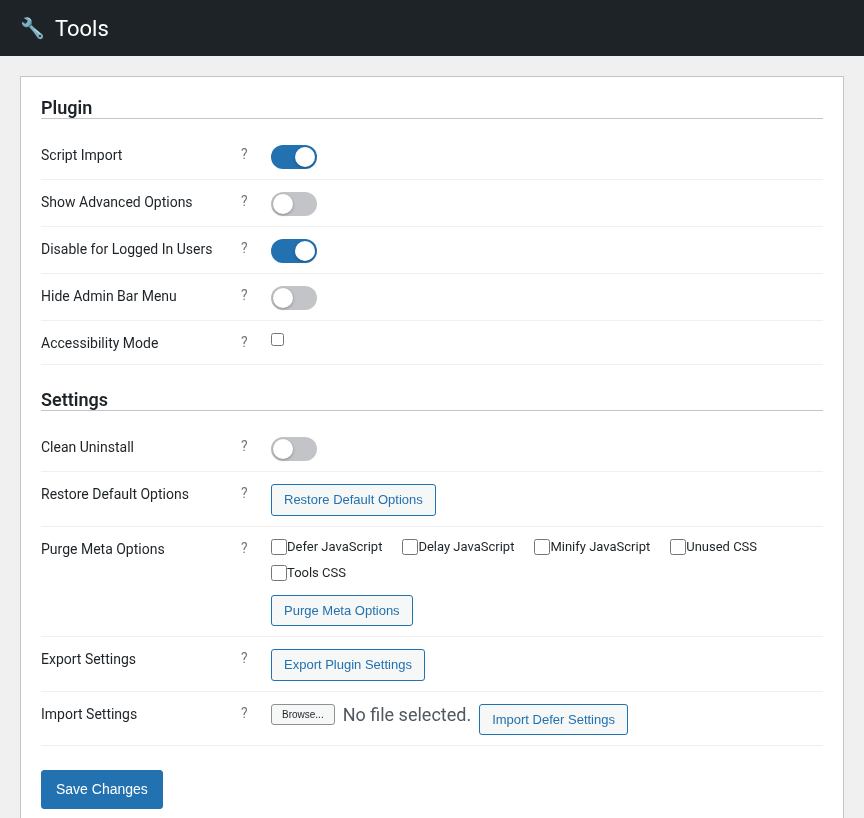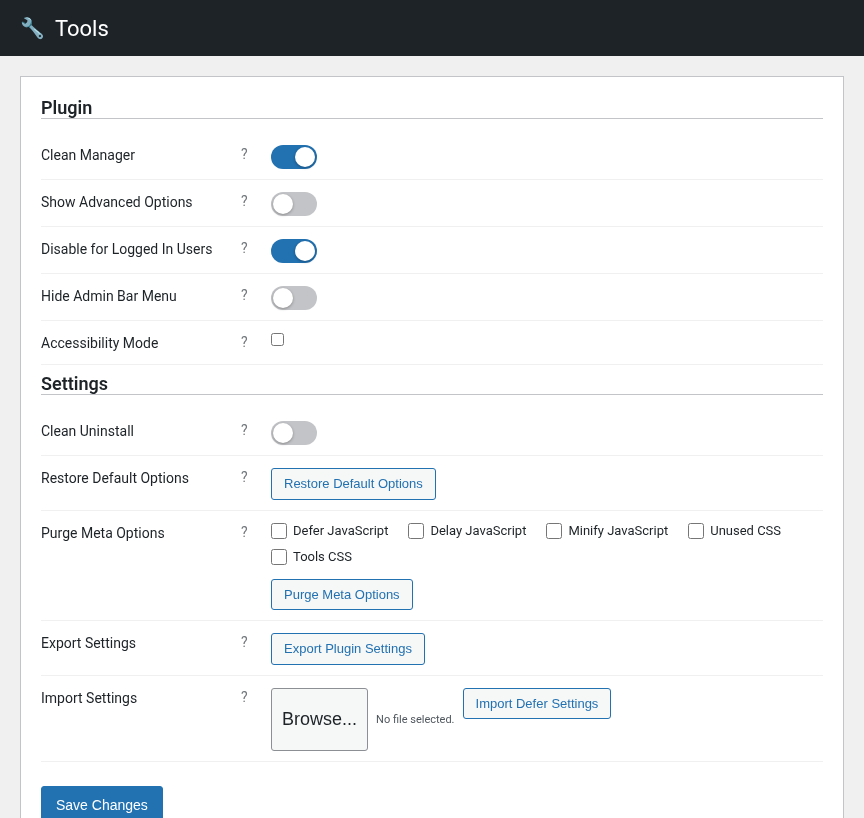--- a/index.html
+++ b/index.html
@@ -89,21 +89,21 @@
       transition: left 0.2s;
       box-shadow: 0 1px 3px rgba(0,0,0,0.3);
     }
     .toggle.on .toggle-knob { left: 24px; }
     .toggle.off .toggle-knob { left: 2px; }
 
     
     .checkbox-wrap {
       display: flex;
       align-items: center;
-      gap: 6px;
+      gap: 0;
       font-size: 13px;
     }
     .checkbox-wrap input[type="checkbox"] {
       width: 16px;
       height: 16px;
       cursor: pointer;
     }
 
     
     .btn {
@@ -130,61 +130,61 @@
     
     .file-input-row {
       display: flex;
       align-items: center;
       gap: 8px;
     }
     .browse-btn {
       background: #f6f7f7;
       border: 1px solid #8c8f94;
       color: #1d2327;
-      padding: 20px 10px;
+      padding: 4px 10px;
+      font-size: 10px;
+      cursor: pointer;
+      border-radius: 3px;
+    }
+    .file-label {
       font-size: 18px;
-      cursor: pointer;
-      border-radius: 3px;
-    }
-    .file-label {
-      font-size: 11px;
       color: #50575e;
     }
 
     
     .purge-checkboxes {
       display: flex;
       flex-wrap: wrap;
       gap: 10px 20px;
       align-items: center;
       margin-bottom: 6px;
     }
 
     
-    .section-gap { margin-top: 8px; }
+    .section-gap { margin-top: 24px; }
 
     .save-area {
       margin-top: 24px;
     }
   </style>
 </head>
 <body>
 
 <div class="header">
   <span class="header-icon">🔧</span>
   <span class="header-title">Tools</span>
 </div>
 
 <div class="main">
 
   <div>
     <div class="section-heading">Plugin</div>
 
     <div class="settings-row">
-      <div class="row-label">Clean Manager</div>
+      <div class="row-label">Script Import</div>
       <div class="row-help">?</div>
       <div class="row-control">
         <div class="toggle on">
           <div class="toggle-knob"></div>
         </div>
       </div>
     </div>
 
     <div class="settings-row">
       <div class="row-label">Show Advanced Options</div>

